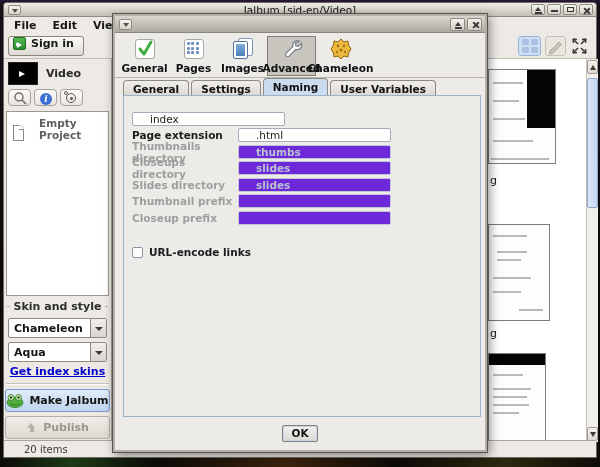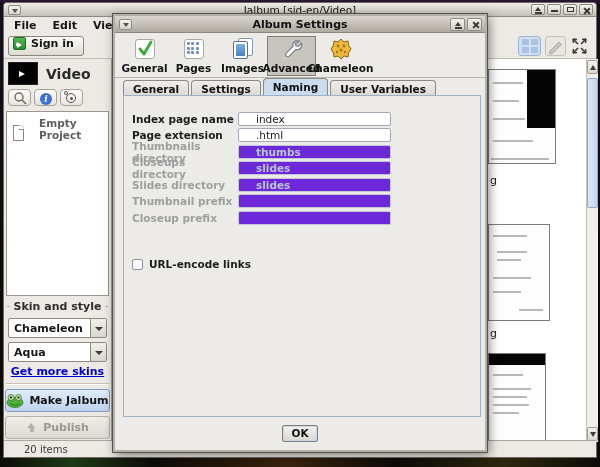--- a/index.html
+++ b/index.html
@@ -83,21 +83,21 @@
   }
   .statusbar span { position:absolute; left:20px; top:3px; font-size:10px; color:#3a3a3a; }
 
   
   .left-panel { position:absolute; left:0; top:56px; width:108px; height:383px;
     background:#edeae5; border-right:1px solid #a8a49c; }
   .video-row { position:absolute; left:4px; top:3px; display:flex; align-items:center; gap:8px; }
   .video-thumb { width:30px; height:23px; background:#000; border:1px solid #222; position:relative; }
   .video-thumb .vg { position:absolute; left:10px; top:8px; width:0; height:0;
     border-top:3px solid transparent; border-bottom:3px solid transparent; border-left:6px solid #fff; }
-  .video-label { font-size:14px; font-weight:bold; color:#2a2a2a; }
+  .video-label { font-size:11px; font-weight:bold; color:#2a2a2a; }
   .mini-btn-row { position:absolute; left:4px; top:30px; display:flex; gap:3px; }
   .mini-btn { width:23px; height:17px; background:linear-gradient(#fdfdfc,#e7e4de);
     border:1px solid #a5a199; border-radius:4px; position:relative; }
   .info-circle { position:absolute; left:5px; top:2.5px; width:12px; height:12px; border-radius:50%;
     background:#3b6fd4; color:#fff; font-family:"DejaVu Serif","Liberation Serif",serif;
     font-style:italic; font-weight:bold; font-size:9px; text-align:center; line-height:12px; }
   .lens-outer { position:absolute; left:5px; top:3px; width:10px; height:10px; border:1.3px solid #5a564e; border-radius:50%; }
   .lens-dot { position:absolute; left:9px; top:7px; width:3px; height:3px; background:#5a564e; border-radius:50%; }
   .lens-sat { position:absolute; left:3px; top:1px; width:4px; height:4px; border:1.2px solid #5a564e; border-radius:50%; background:#fff; }
 
@@ -321,21 +321,21 @@
       <span class="arrow-box">
           <span class="dn"></span>
         </span>
     </div>
     <div class="skin-select sel2">
       <span class="val">Aqua</span>
       <span class="arrow-box">
           <span class="dn"></span>
         </span>
     </div>
-    <div class="get-skins">Get more skins</div>
+    <div class="get-skins">Get index skins</div>
     <div class="skin-divider"></div>
 
     <div class="make-btn">
       <svg width="18" height="15" viewBox="0 0 18 15">
         <ellipse cx="9" cy="9.5" rx="8" ry="5" fill="#4fae3c" stroke="#2d7a1f" stroke-width="0.8"></ellipse>
         <circle cx="5" cy="4.5" r="3" fill="#bfe3a0" stroke="#2d7a1f" stroke-width="0.8"></circle>
         <circle cx="12.5" cy="4.5" r="3" fill="#bfe3a0" stroke="#2d7a1f" stroke-width="0.8"></circle>
         <circle cx="5" cy="4.5" r="1.1" fill="#1a1a1a"></circle>
           <circle cx="12.5" cy="4.5" r="1.1" fill="#1a1a1a"></circle>
         <path d="M4 11 Q9 13.5 14 11" fill="none" stroke="#2d7a1f" stroke-width="0.9"></path>
@@ -395,21 +395,20 @@
   <div class="statusbar">
     <span>20 items</span>
   </div>
 </div>
 
 <div class="dialog">
   <div class="dlg-titlebar">
     <div class="dlg-menu-btn">
         <span class="tri"></span>
       </div>
-    <span class="title">Album Settings</span>
     <div class="dlg-btns">
       <div class="wbtn">
           <span class="g-shade" style="left:4px;top:2.5px;"></span>
           <span class="g-shade-line" style="left:4px;top:8px;"></span>
         </div>
       <div class="wbtn">
           <span class="g-close-a" style="left:7px;top:2px;"></span>
           <span class="g-close-b" style="left:7px;top:2px;"></span>
         </div>
     </div>
@@ -478,21 +477,20 @@
     <span class="tab">General</span>
     <span class="tab">Settings</span>
     <span class="tab selected">Naming</span>
     <span class="tab">User Variables</span>
   </div>
 
   <div class="tab-panel">
     <div class="form">
 
         <div class="frow">
-          <span class="flabel">Index page name</span>
           <input class="finput" type="text" value="index" style="">
         </div>
 
         <div class="frow">
           <span class="flabel">Page extension</span>
           <input class="finput" type="text" value=".html" style="">
         </div>
 
         <div class="frow off">
           <span class="flabel">Thumbnails directory</span>
@@ -512,20 +510,20 @@
         <div class="frow off">
           <span class="flabel">Thumbnail prefix</span>
           <input class="finput" type="text" value="" style="">
         </div>
 
         <div class="frow off">
           <span class="flabel">Closeup prefix</span>
           <input class="finput" type="text" value="" style="">
         </div>
       </div>
-    <div class="cbrow" style="position:absolute;left:8px;top:148px;">
+    <div class="cbrow" style="position:absolute;left:8px;top:136px;">
       <span class="cbox"></span>
       <span class="cblabel">URL-encode links</span>
     </div>
   </div>
 
   <div class="ok-btn">OK</div>
 </div>
 
 </body></html>

